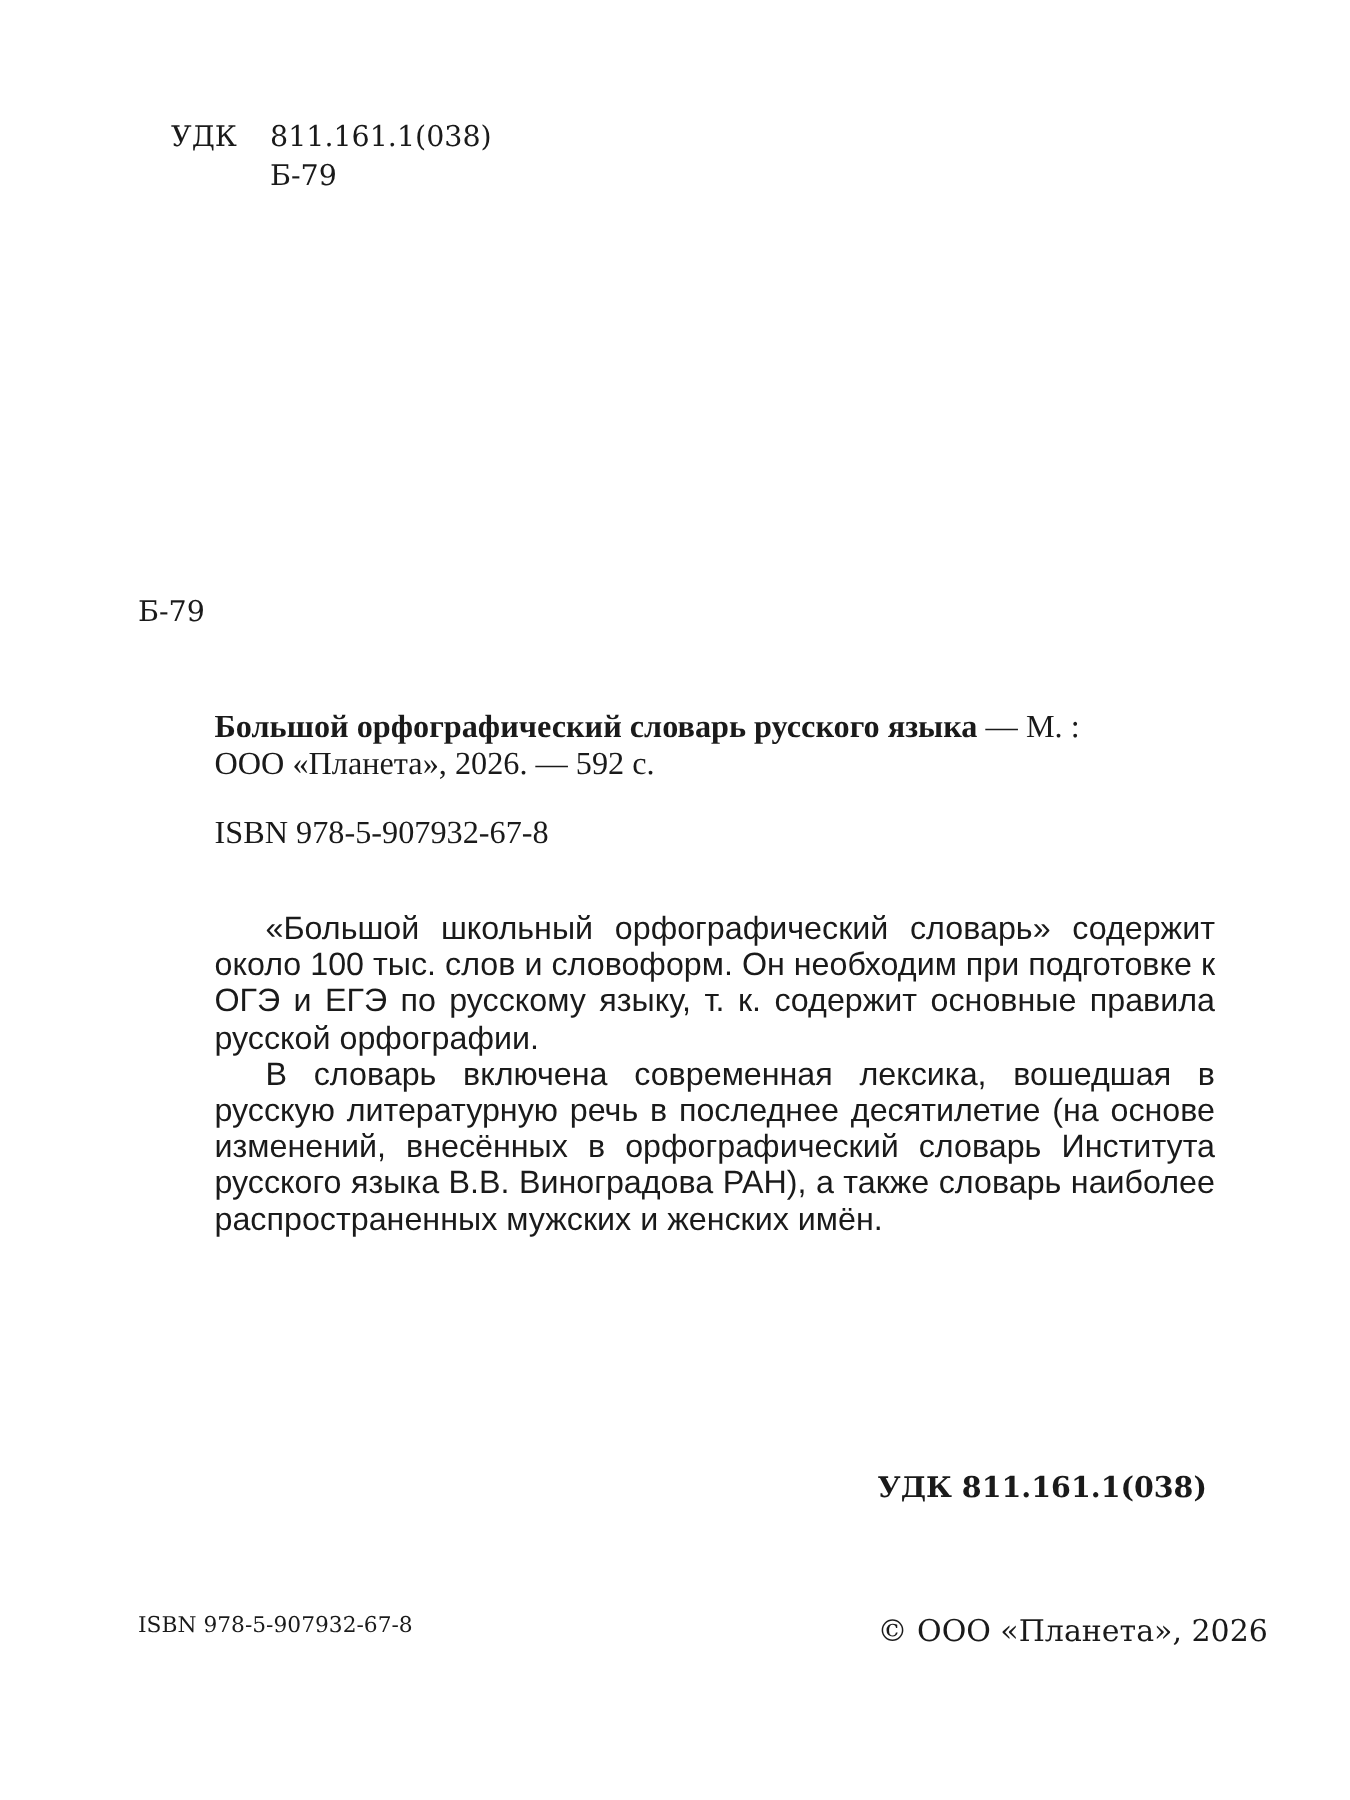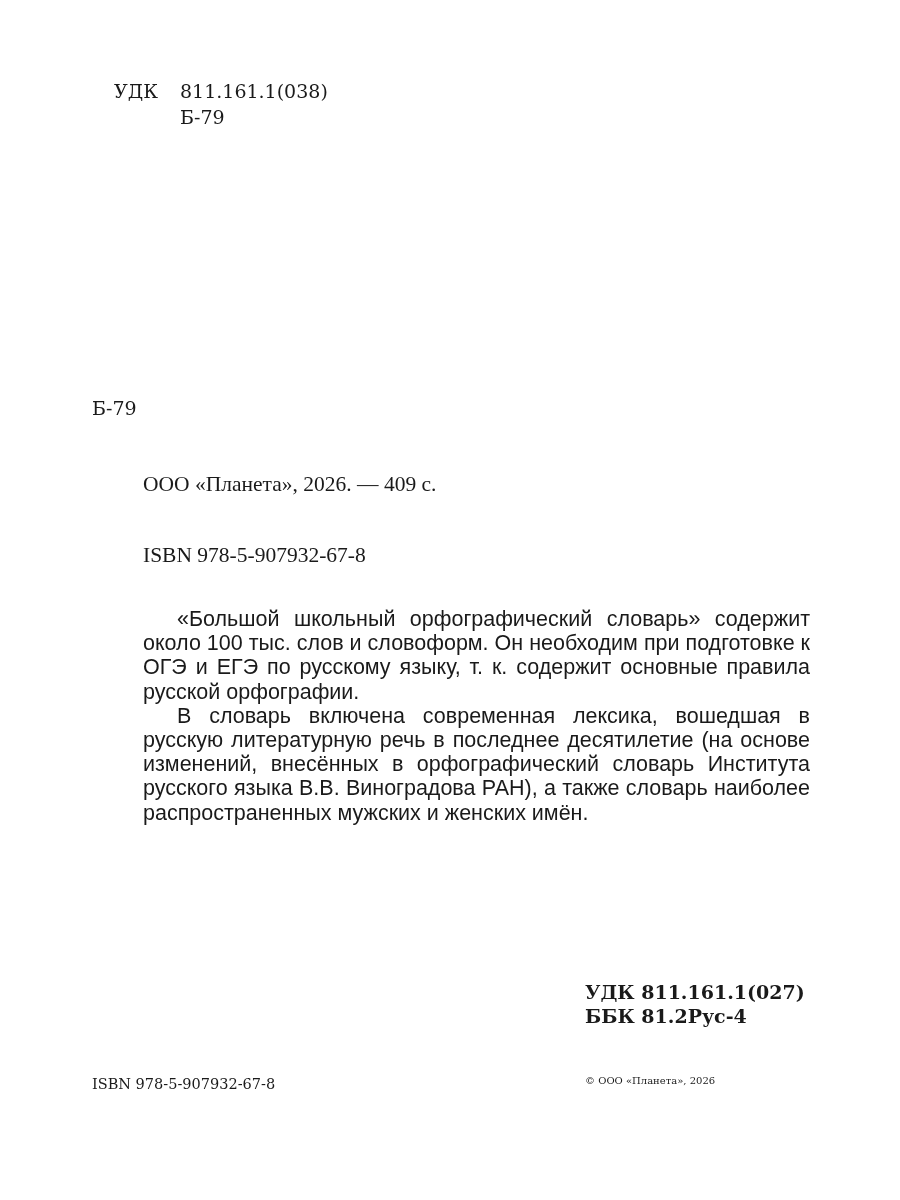--- a/index.html
+++ b/index.html
@@ -75,49 +75,51 @@
 
     
     .footer-isbn {
       left: 92px; top: 1076px;
       font-family: "DejaVu Serif", serif;
       font-size: 14.5px;
     }
     .footer-copy {
       left: 585px; top: 1075px;
       font-family: "DejaVu Serif", serif;
-      font-size: 10px;
+      font-size: 20px;
       text-align: center;
     }
   </style>
 </head>
 <body>
 
 <div class="abs class-block">
   <div class="class-row">
     <span class="class-key">УДК</span>
     <span class="class-val">811.161.1(038)</span>
   </div>
   <div class="class-row">
     <span class="class-key"></span>
     <span class="class-val">Б-79</span>
   </div>
 </div>
 
 <div class="abs author-mark">Б-79</div>
 
 <div class="abs biblio">
-  <div>ООО «Планета», 2026. — 409 с.</div>
+  <div>
+    <span class="title">Большой орфографический словарь русского языка</span><span> — М. :</span>
+  </div>
+  <div>ООО «Планета», 2026. — 592 с.</div>
 </div>
 <div class="abs isbn-line">ISBN 978-5-907932-67-8</div>
 
 <div class="annotation">
   <p>«Большой школьный орфографический словарь» содержит около 100 тыс. слов и словоформ. Он необходим при подготовке к ОГЭ и ЕГЭ по русскому языку, т. к. содержит основные правила русской орфографии.</p>
   <p>В словарь включена современная лексика, вошедшая в русскую литературную речь в последнее десятилетие (на основе изменений, внесённых в орфографический словарь Института русского языка В.В. Виноградова РАН), а также словарь наиболее распространенных мужских и женских имён.</p>
 </div>
 
 <div class="abs codes">
-  <div>УДК 811.161.1(027)</div>
-  <div>ББК 81.2Рус-4</div>
+  <div>УДК 811.161.1(038)</div>
 </div>
 
 <div class="abs footer-isbn">ISBN 978-5-907932-67-8</div>
 <div class="abs footer-copy">© ООО «Планета», 2026</div>
 
 </body></html>

